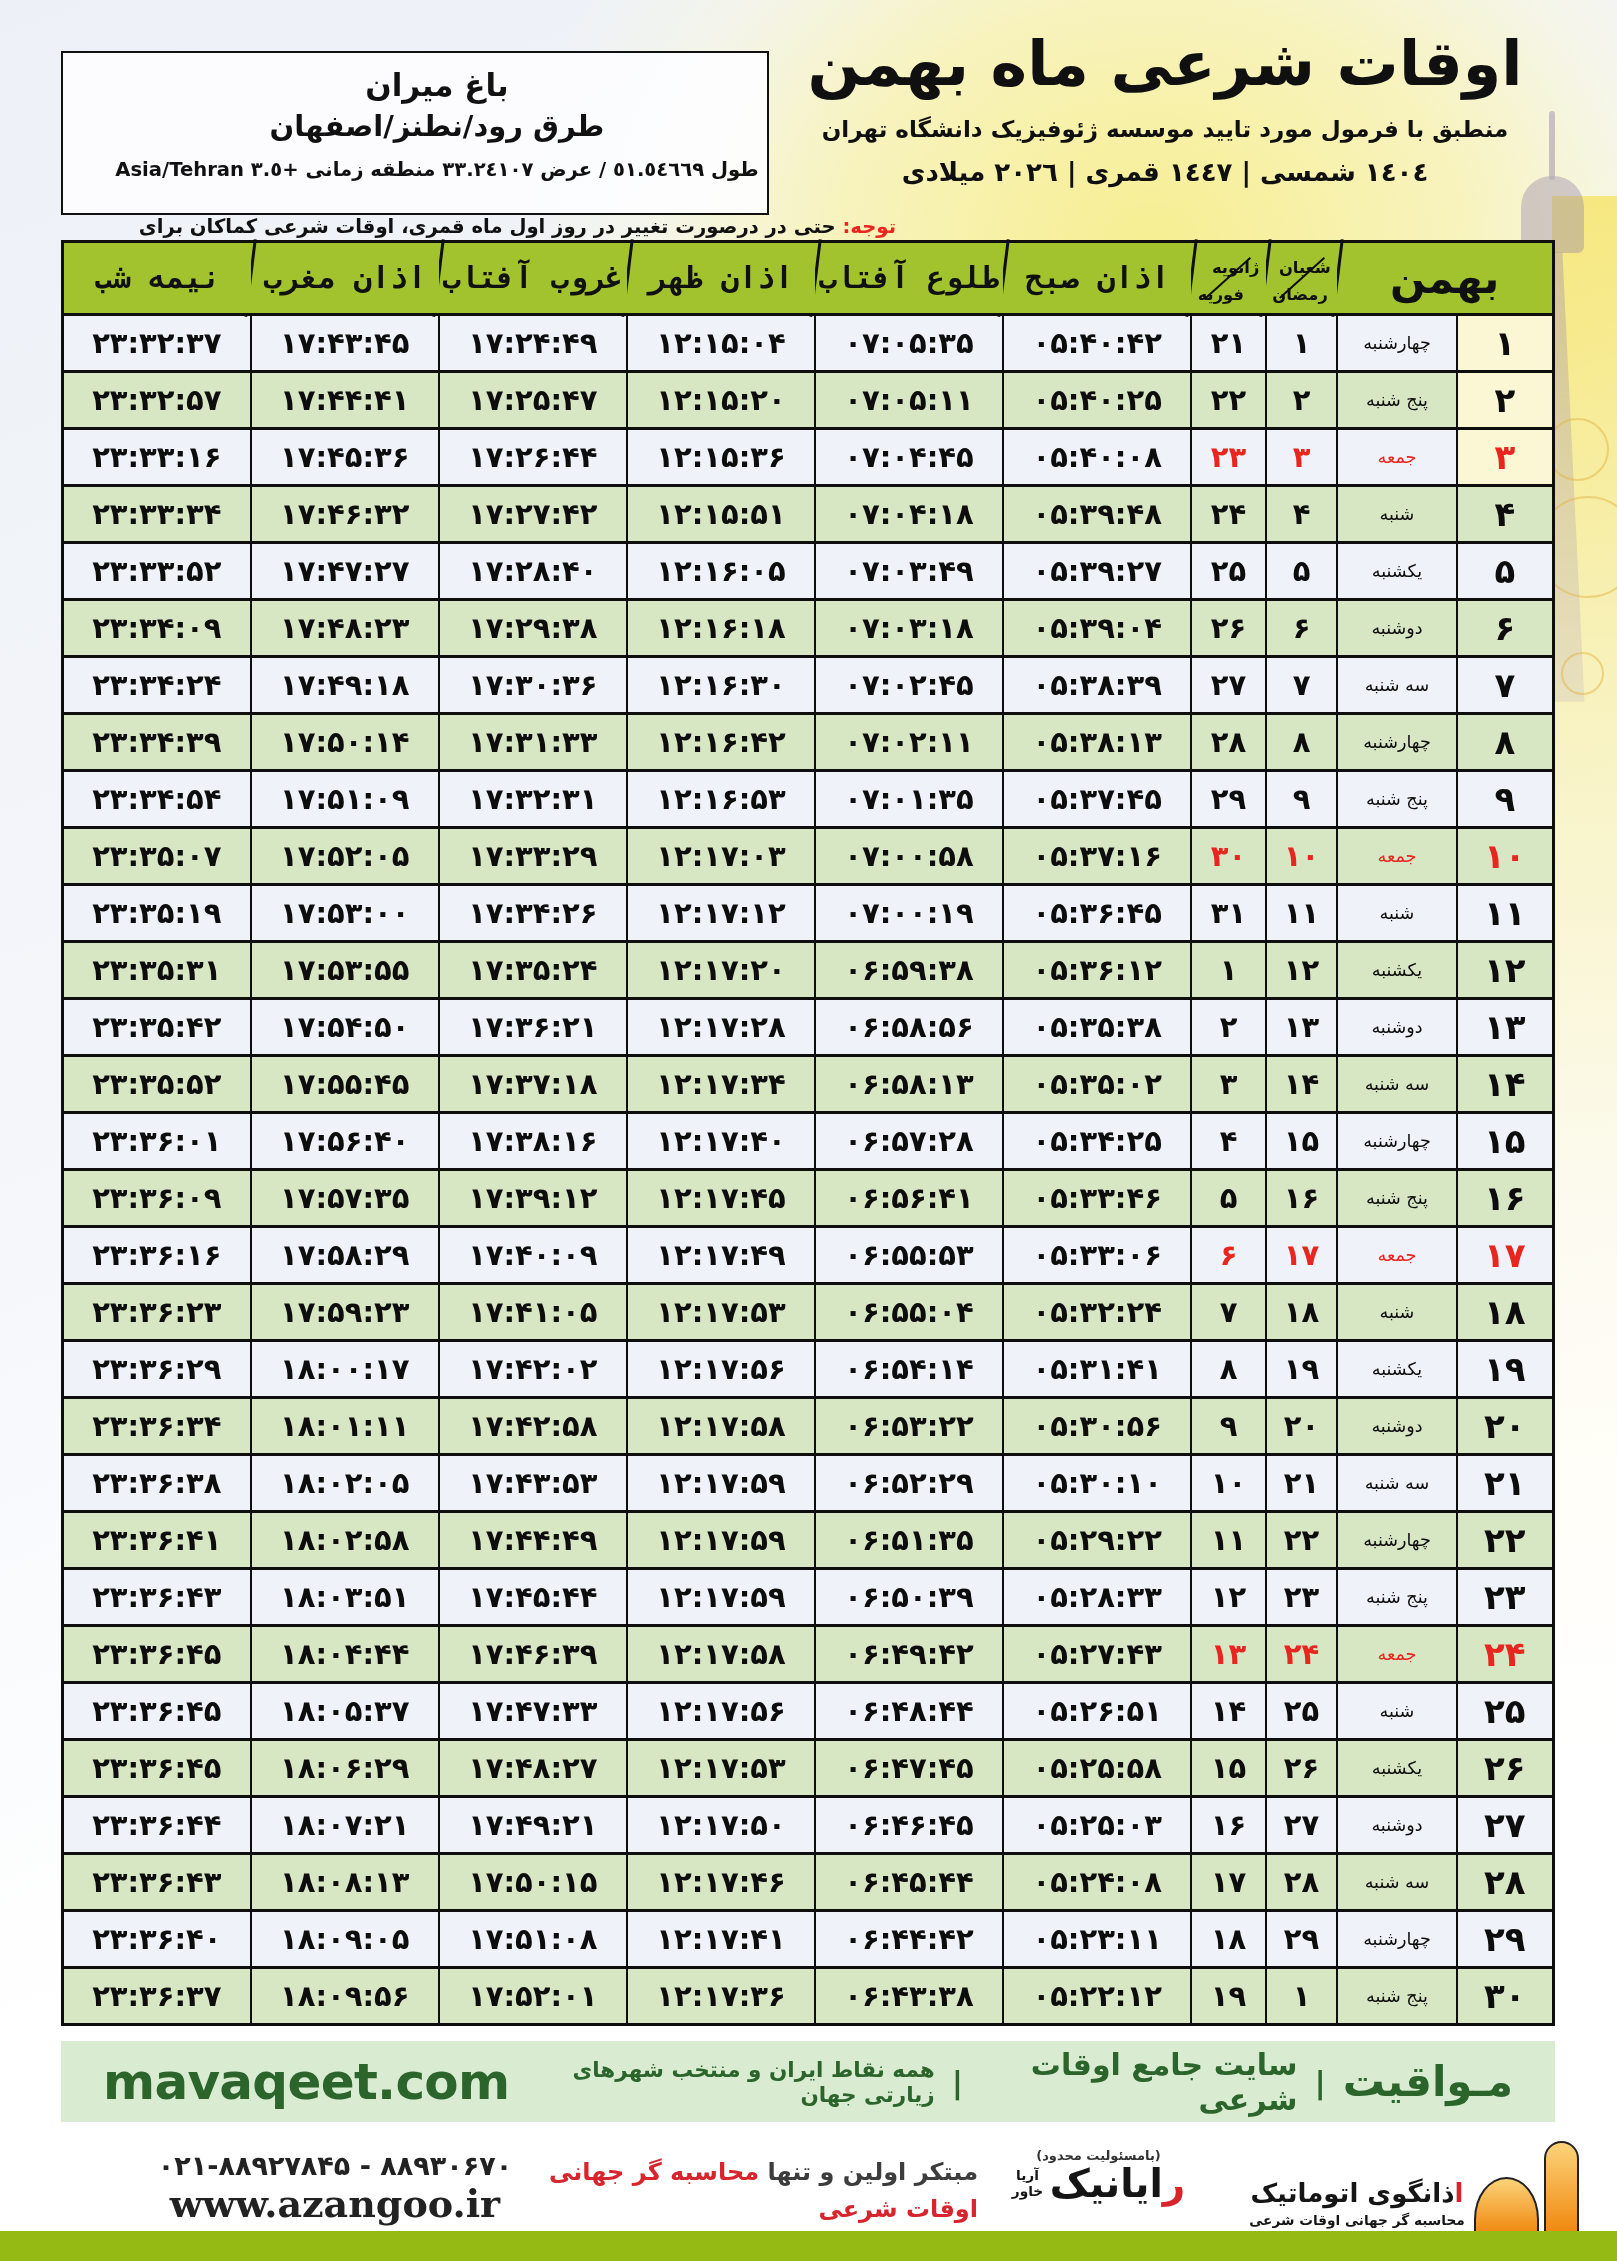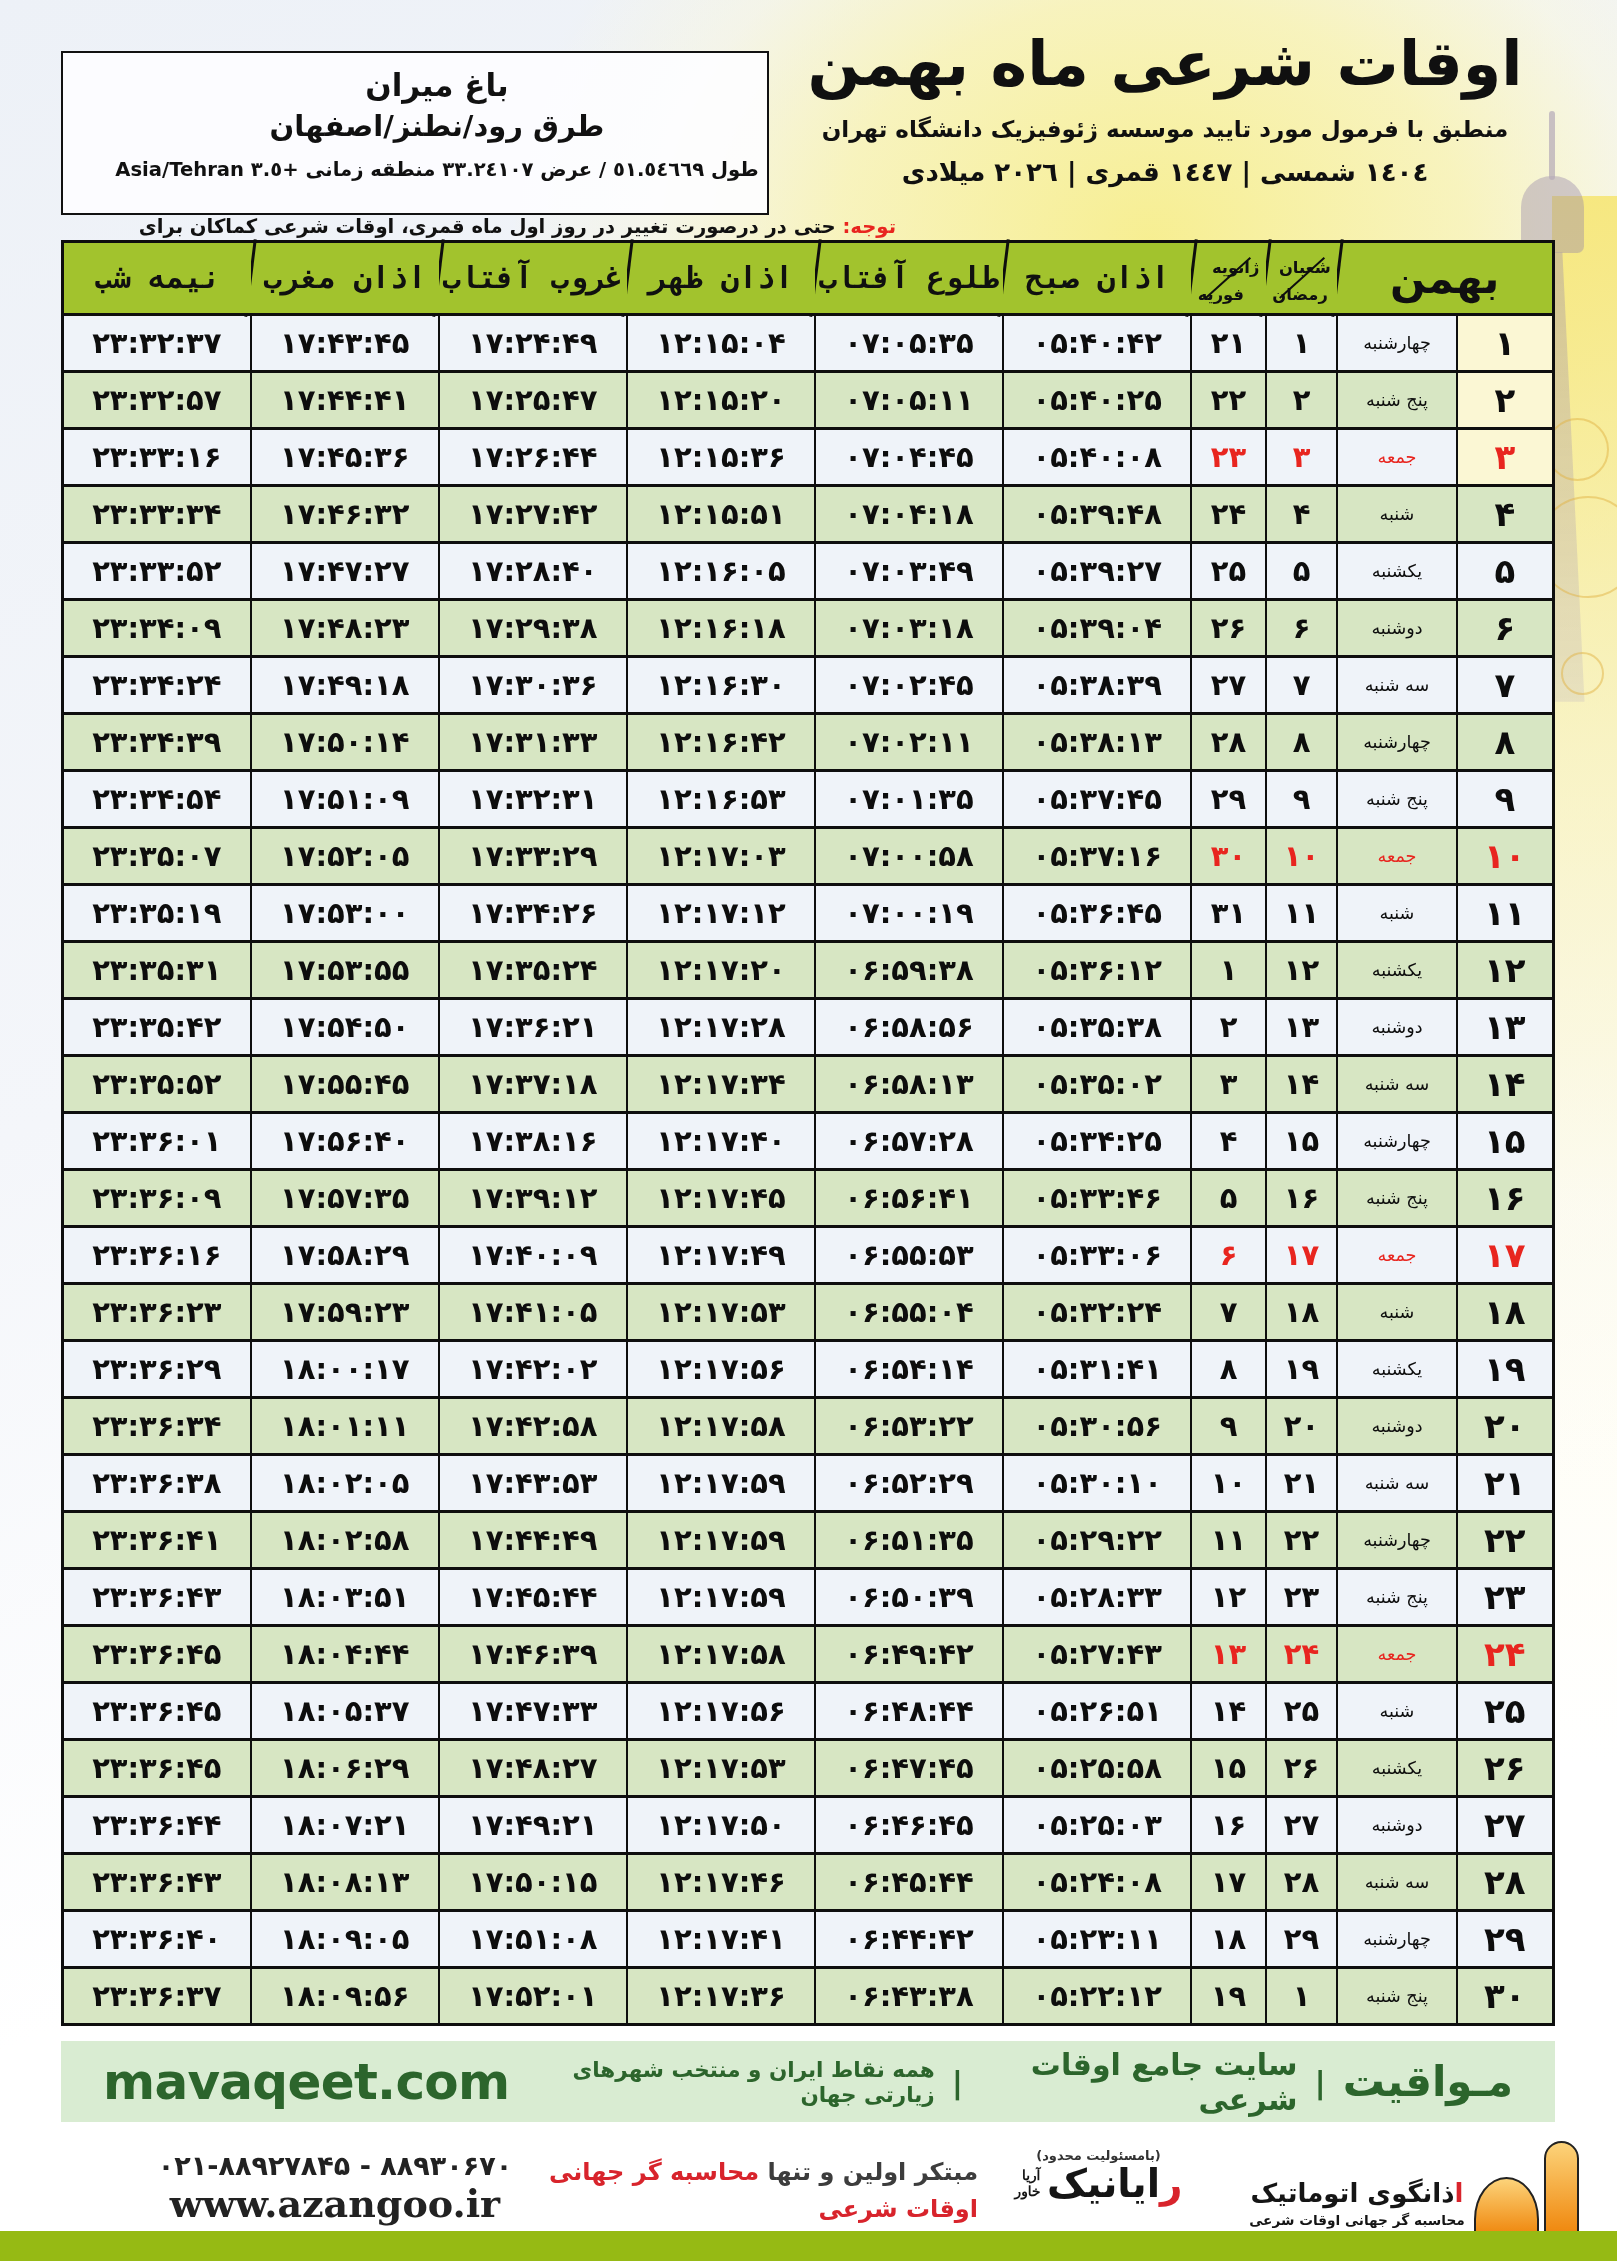--- a/index.html
+++ b/index.html
@@ -83,21 +83,21 @@
 
   .tagline { position:absolute; right:639px; top:2154px; width:431px; z-index:2;
              direction:rtl; text-align:right; font-size:24px; font-weight:800; line-height:1.55; }
   .tag-dark { color:#3d3d3d; } .tag-red { color:#d8242c; }
 
   .rayanik { position:absolute; right:411px; top:2148px; width:215px; z-index:2; direction:rtl; text-align:center; color:#151515; }
   .ray-note { font-size:13px; font-weight:bold; color:#333; }
   .ray-row  { display:flex; direction:rtl; justify-content:center; align-items:center; gap:6.5px; margin-top:1.3px; }
   .ray-name { font-size:39px; font-weight:800; line-height:1; }
   .ray-name .red { color:#d8242c; }
-  .ray-side { display:flex; flex-direction:column; font-size:13.7px; font-weight:bold; line-height:1.15; text-align:right;font-family:Liberation Serif, serif; }
+  .ray-side { display:flex; flex-direction:column; font-size:13.7px; font-weight:bold; line-height:1.15; text-align:center; }
 
   .azangoo { position:absolute; right:38px; top:2141px; width:254px; z-index:2; direction:rtl;
              display:flex; align-items:center; gap:9px; }
   .az-graphic-wrap { text-align:center; }
   .az-graphic { display:flex; align-items:flex-end; gap:5.2px; direction:ltr; justify-content:center; }
   .az-dome    { width:65px; height:61px; background:linear-gradient(180deg,#fcd37a,#ef850a);
                 border:2px solid #222; border-radius:52% 52% 10% 10% / 72% 72% 12% 12%; box-sizing:border-box; }
   .az-minaret { width:35px; height:97px; background:linear-gradient(180deg,#fcd37a,#ef850a);
                 border:2px solid #222; border-radius:17.6px 17.6px 3.3px 3.3px; box-sizing:border-box; }
   .az-en { font-size:22px; font-weight:800; color:#151515; margin-top:1.3px; direction:ltr; }

